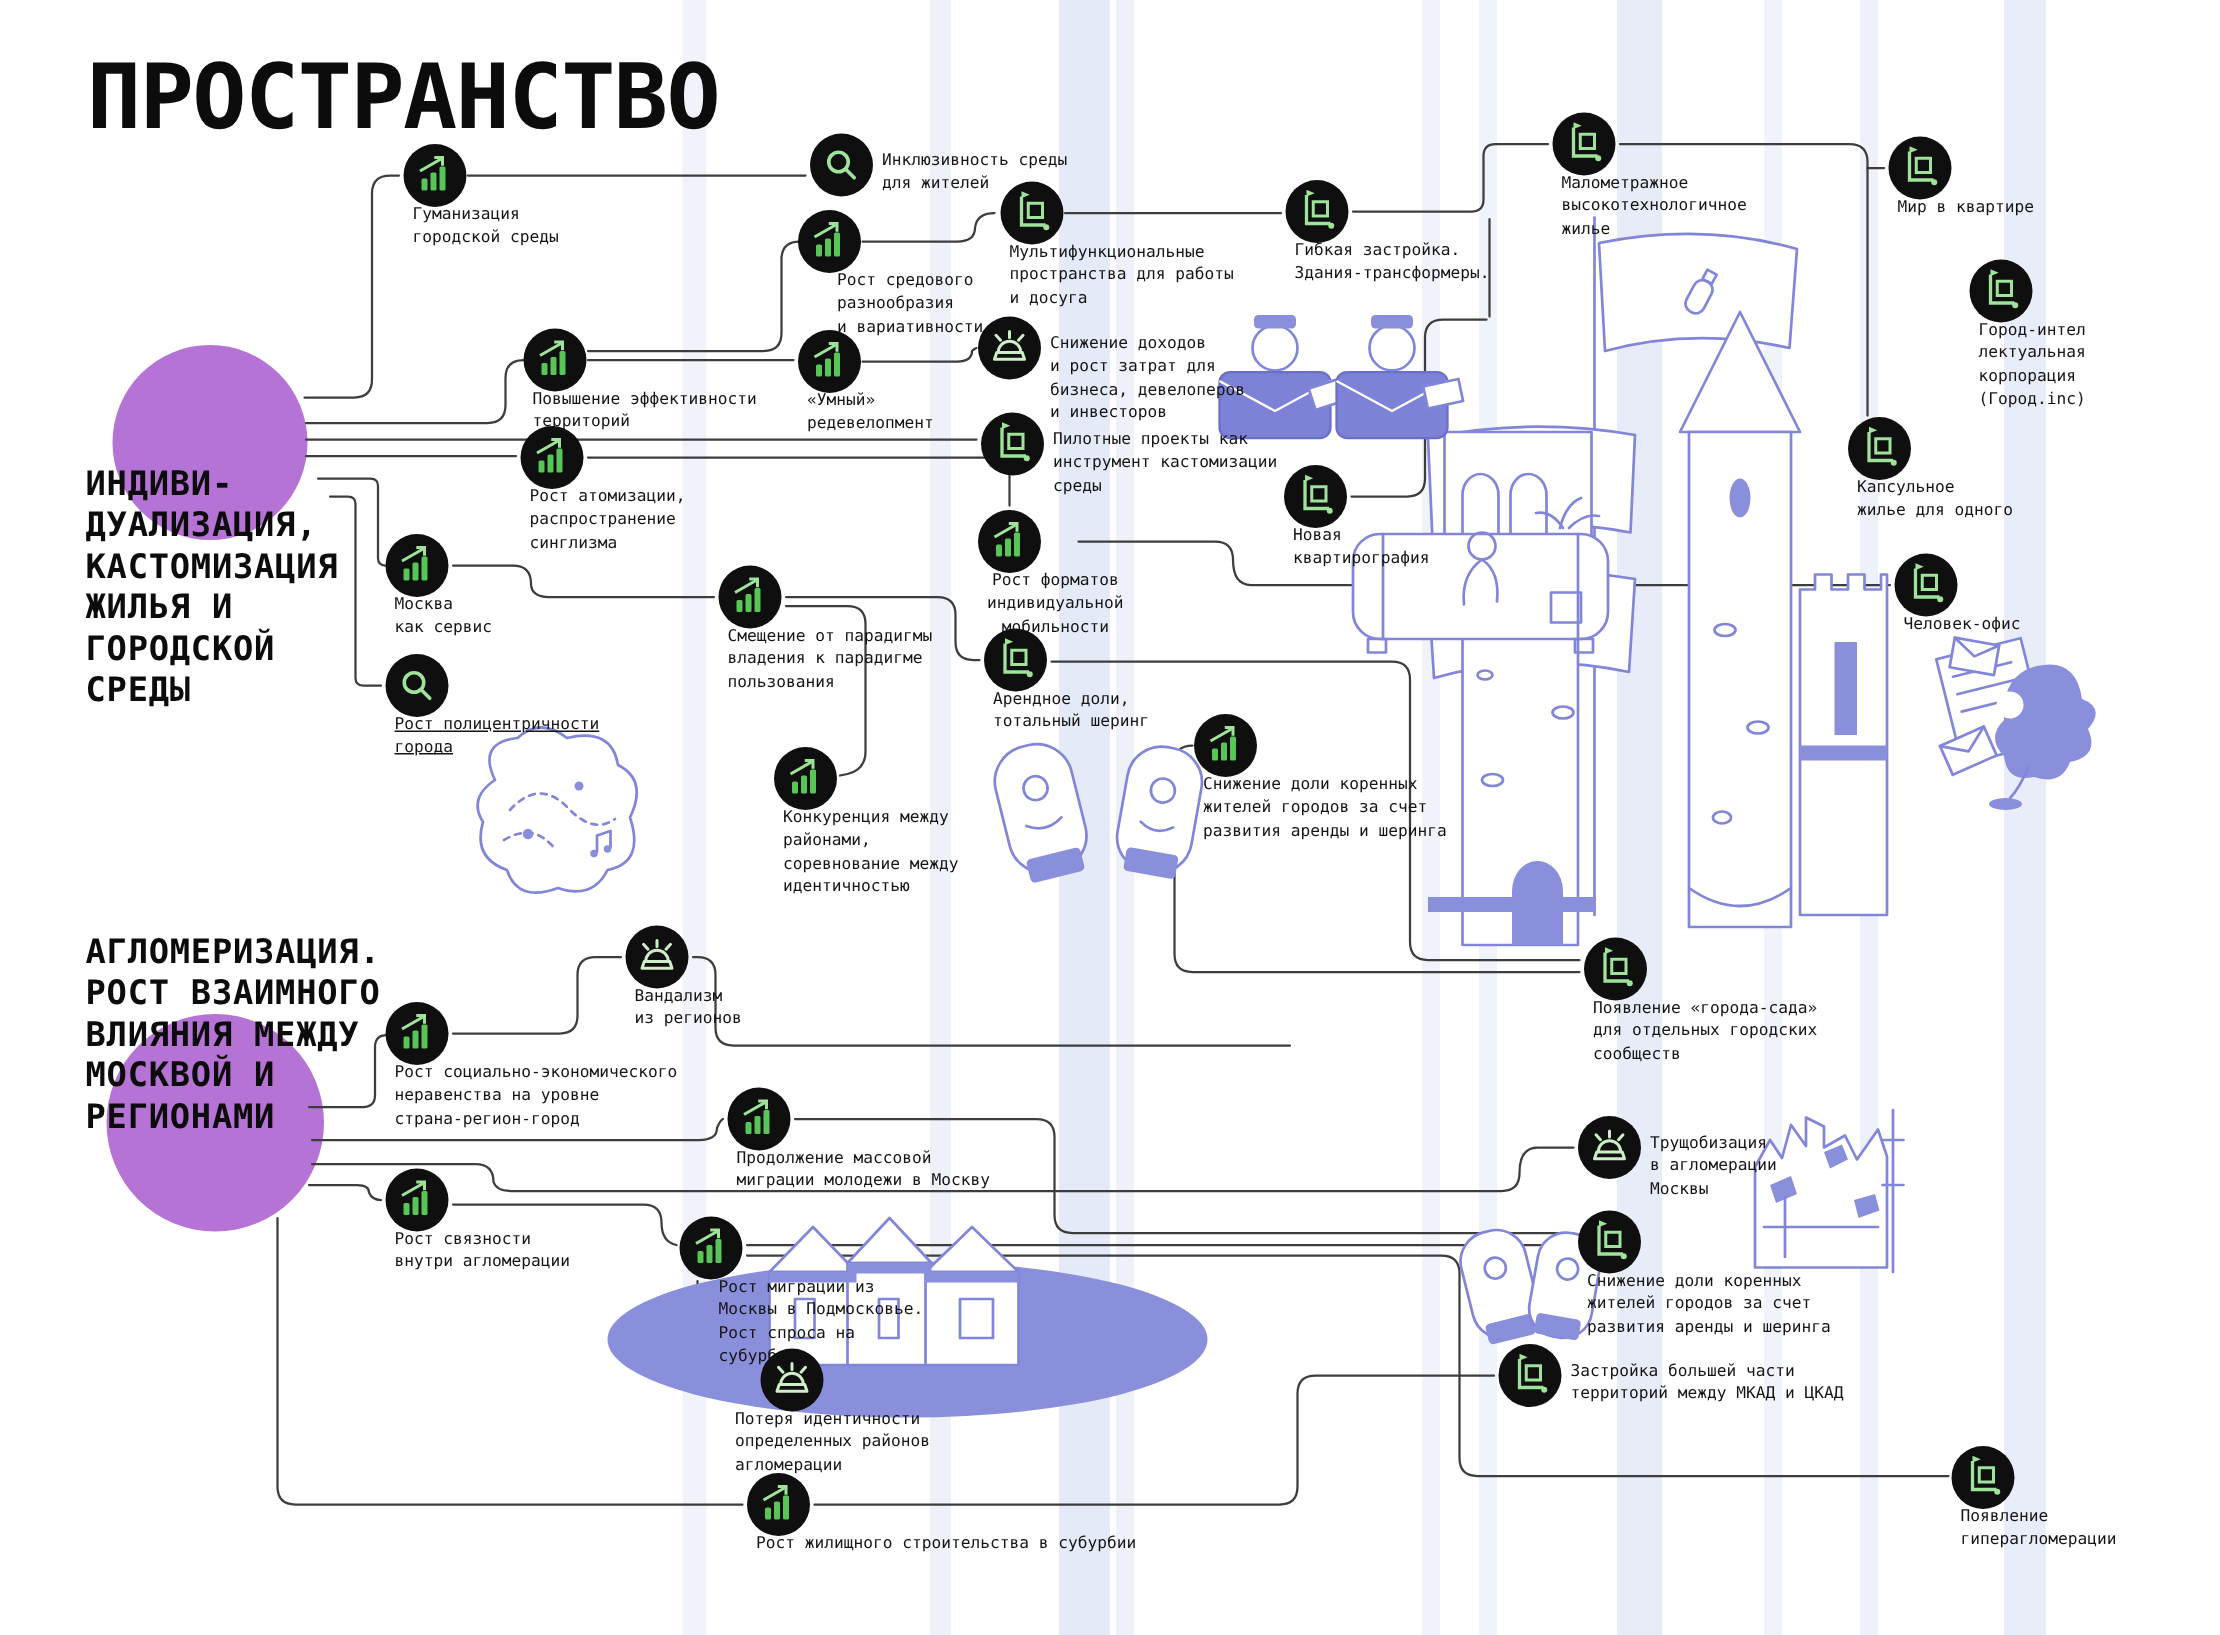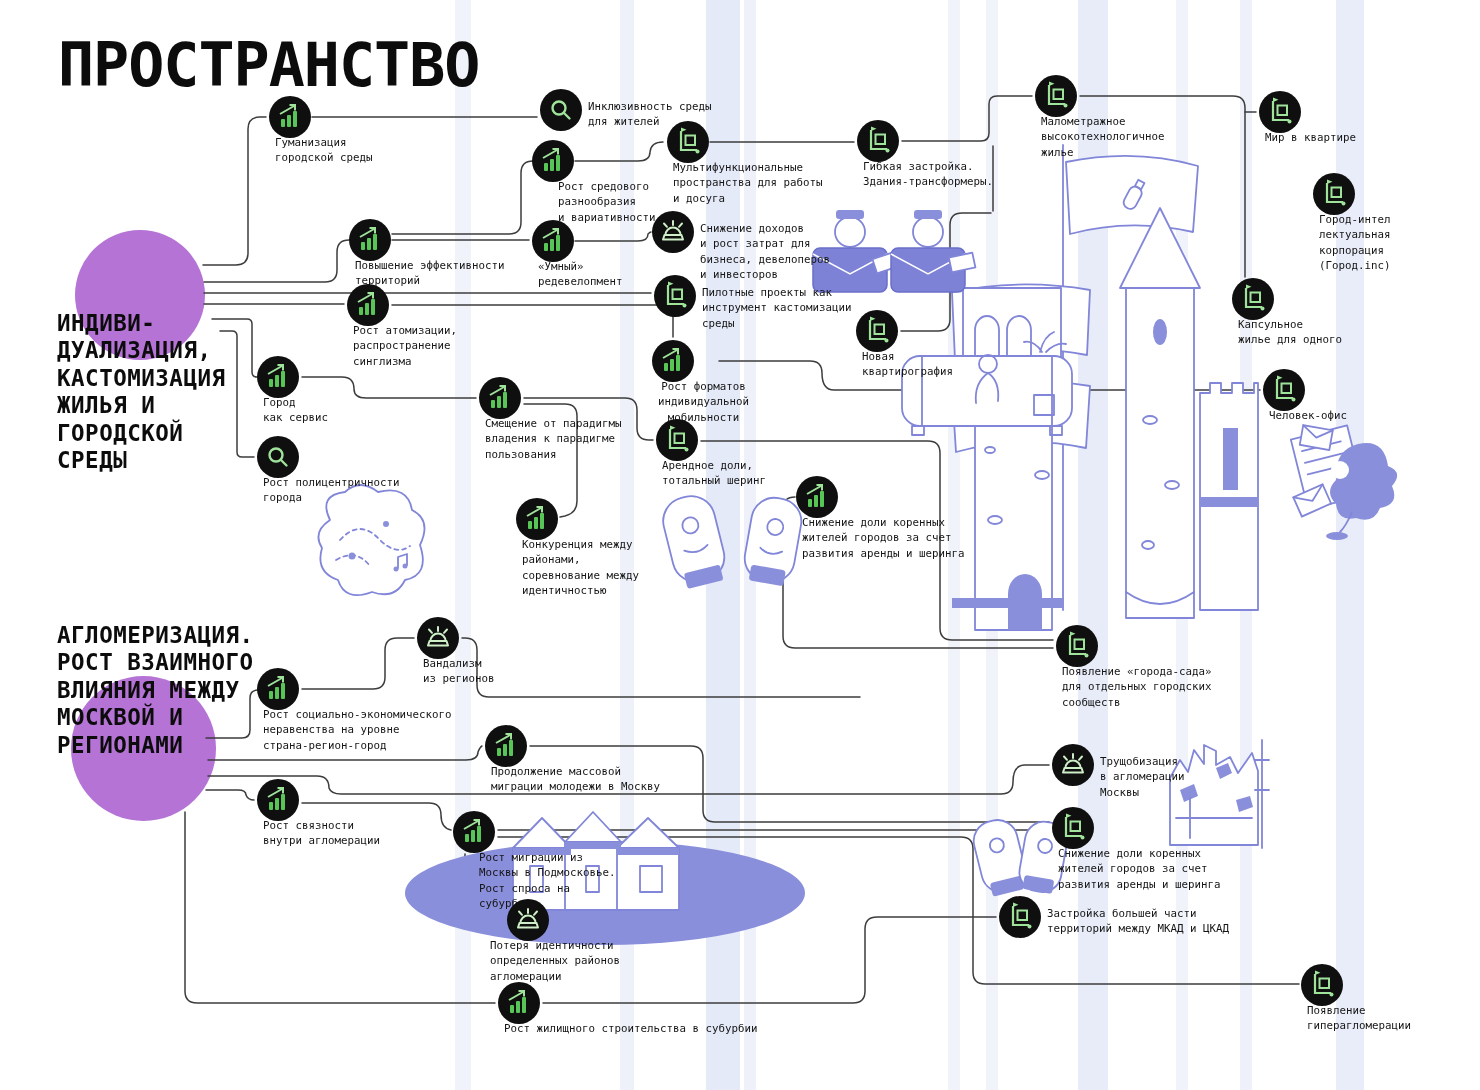--- a/index.html
+++ b/index.html
@@ -430,21 +430,21 @@
       <div class="nicon" style="left: 256px; top: 355px;">
         <svg viewBox="0 0 44 44">
           <circle cx="22" cy="22" r="21" fill="#0e0f0e"></circle>
     <rect x="13" y="24" width="4" height="8" rx="1" fill="#58c657"></rect>
     <rect x="19" y="20" width="4" height="12" rx="1" fill="#58c657"></rect>
     <rect x="25" y="16" width="4" height="16" rx="1" fill="#58c657"></rect>
     <path d="M12 19 L26 11" stroke="#9fe39b" stroke-width="2" fill="none"></path>
     <path d="M21.5 10 H27 V15.5" stroke="#9fe39b" stroke-width="2" fill="none"></path>
         </svg>
       </div>
-      <div class="nlabel" style="left: 263px; top: 395px;">Город
+      <div class="nlabel" style="left: 263px; top: 395px;">Москва
 как сервис</div>
       <div class="nicon" style="left: 651px; top: 339px;">
         <svg viewBox="0 0 44 44">
           <circle cx="22" cy="22" r="21" fill="#0e0f0e"></circle>
     <rect x="13" y="24" width="4" height="8" rx="1" fill="#58c657"></rect>
     <rect x="19" y="20" width="4" height="12" rx="1" fill="#58c657"></rect>
     <rect x="25" y="16" width="4" height="16" rx="1" fill="#58c657"></rect>
     <path d="M12 19 L26 11" stroke="#9fe39b" stroke-width="2" fill="none"></path>
     <path d="M21.5 10 H27 V15.5" stroke="#9fe39b" stroke-width="2" fill="none"></path>
         </svg>
@@ -486,21 +486,21 @@
       </div>
       <div class="nlabel" style="left: 662px; top: 458px;">Арендное доли,
 тотальный шеринг</div>
       <div class="nicon" style="left: 256px; top: 435px;">
         <svg viewBox="0 0 44 44">
           <circle cx="22" cy="22" r="21" fill="#0e0f0e"></circle>
     <circle cx="20" cy="20" r="6.5" stroke="#9fe39b" stroke-width="2.4" fill="none"></circle>
     <path d="M25 25 L30.5 30.5" stroke="#9fe39b" stroke-width="2.4" stroke-linecap="round"></path>
         </svg>
       </div>
-      <div class="nlabel" style="left: 263px; top: 475px;">Рост полицентричности
+      <div class="nlabel" style="left: 263px; top: 475px; text-decoration: underline;">Рост полицентричности
 города</div>
       <div class="nicon" style="left: 795px; top: 475px;">
         <svg viewBox="0 0 44 44">
           <circle cx="22" cy="22" r="21" fill="#0e0f0e"></circle>
     <rect x="13" y="24" width="4" height="8" rx="1" fill="#58c657"></rect>
     <rect x="19" y="20" width="4" height="12" rx="1" fill="#58c657"></rect>
     <rect x="25" y="16" width="4" height="16" rx="1" fill="#58c657"></rect>
     <path d="M12 19 L26 11" stroke="#9fe39b" stroke-width="2" fill="none"></path>
     <path d="M21.5 10 H27 V15.5" stroke="#9fe39b" stroke-width="2" fill="none"></path>
         </svg>

